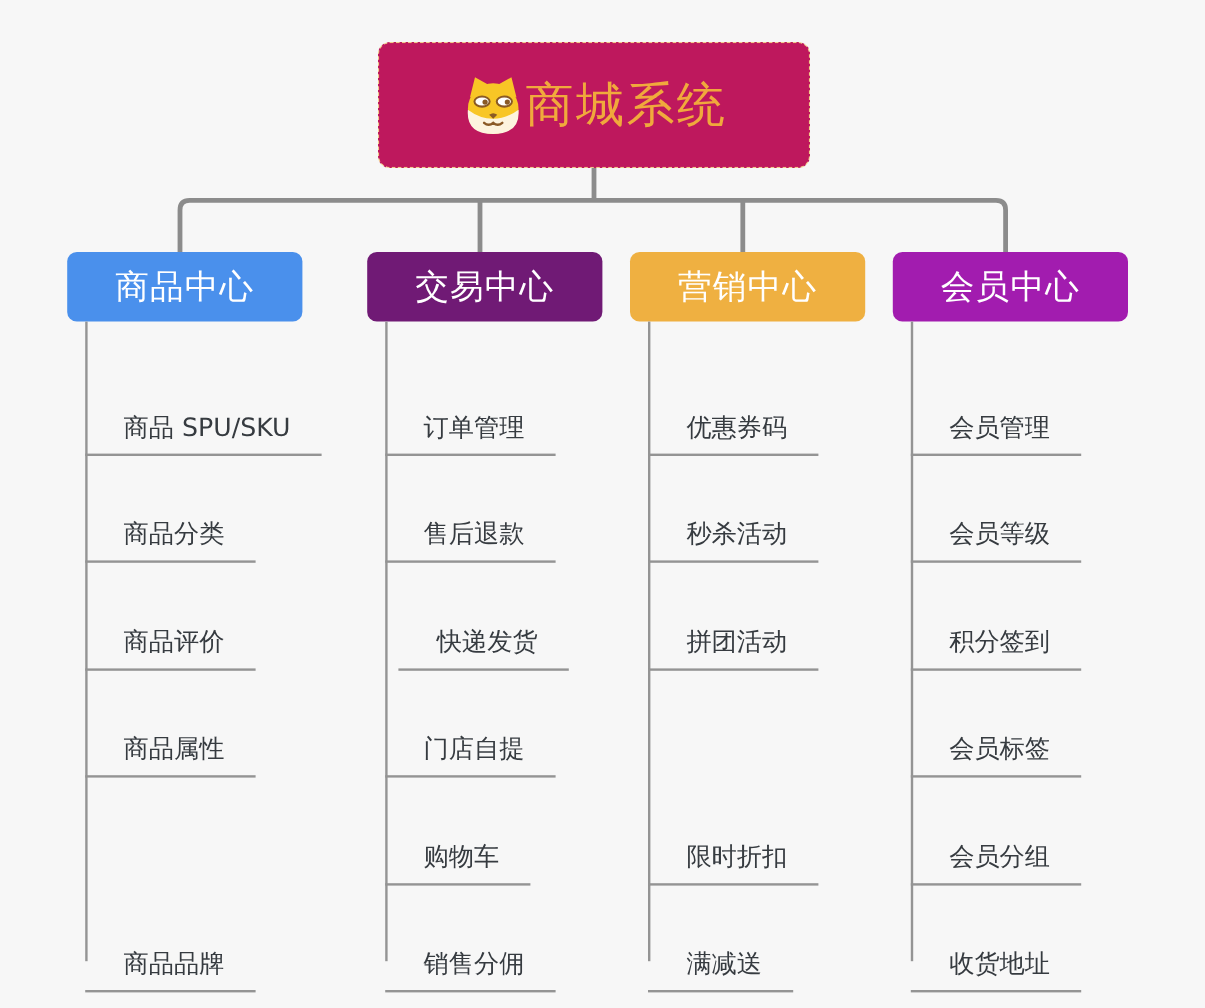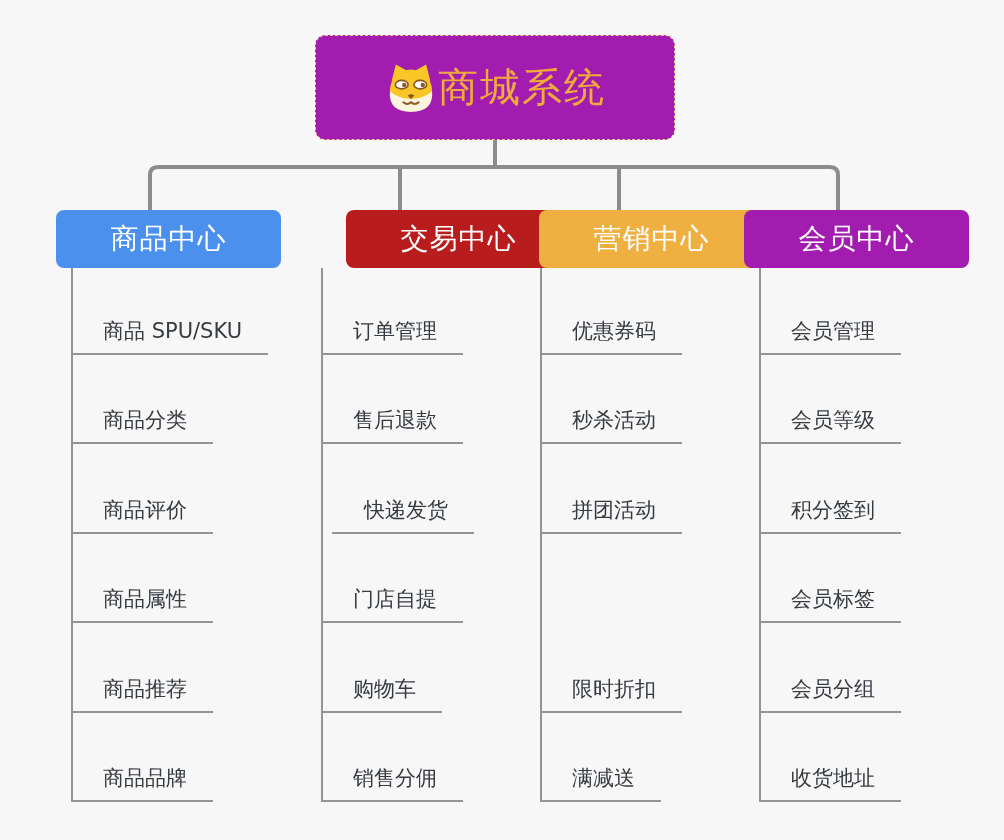--- a/index.html
+++ b/index.html
@@ -7,50 +7,50 @@
     width:1004px;height:840px;
     background:#F7F7F7;
     font-family:"DejaVu Sans","Liberation Sans",sans-serif;
     position:relative;overflow:hidden;
   }
   .stage{position:absolute;left:0;top:0;width:1004px;height:840px;}
 
   
   .root-node{
     position:absolute;left:315px;top:35px;width:360px;height:105px;
-    background:#a21caf;border:1px dashed #F2CB8A;border-radius:10px;
+    background:#be185d;border:1px dashed #F2CB8A;border-radius:10px;
     box-sizing:border-box;
     display:flex;align-items:center;justify-content:center;gap:0;
   }
   .root-title{font-size:40px;letter-spacing:2px;}
 
   
   .connectors{position:absolute;left:0;top:0;width:1004px;height:840px;pointer-events:none;}
 
   
   .branch-node{
-    position:absolute;top:210px;width:225px;height:58px;
+    position:absolute;top:210px;width:196px;height:58px;
     border-radius:8px;color:#FFFFFF;font-size:28px;letter-spacing:1px;
     display:flex;align-items:center;justify-content:center;
   }
   .bx0{left:56px}.bx1{left:306px}.bx2{left:525px}.bx3{left:744px}
 
   
   .branch-line{
     position:absolute;top:268px;width:2px;height:533px;background:#949494;
   }
   .lx0{left:71px}.lx1{left:321px}.lx2{left:540px}.lx3{left:759px}
 
   
   .leaf{
     position:absolute;height:44px;box-sizing:border-box;
     border-bottom:2px solid #949494;
     padding:0 26px 8px 32px;
     display:flex;align-items:flex-end;
-    font-size:21px;color:#363B40;white-space:nowrap;
+    font-size:21px;color:#363B40;white-space:nowrap;margin-top:25px;
   }
   .r0{top:311px}.r1{top:400px}.r2{top:490px}.r3{top:579px}.r4{top:669px}.r5{top:758px}
 </style>
 </head>
 <body style="background: rgb(247, 247, 247);">
 
 <div class="stage">
 
   <svg class="connectors" viewBox="0 0 1004 840" xmlns="http://www.w3.org/2000/svg">
     <g stroke="#8C8C8C" stroke-width="4" fill="none">
@@ -76,33 +76,32 @@
     </svg>
     <span class="root-title" style="color: rgb(240, 169, 60);">商城系统</span>
   </div>
 
   <div class="branch-node bx0" style="background: rgb(74, 144, 236);">商品中心</div>
   <div class="branch-line lx0"></div>
   <div class="leaf lx0 r0" style="left:71px">商品 SPU/SKU</div>
   <div class="leaf r1" style="left:71px">商品分类</div>
   <div class="leaf r3" style="left:71px">商品属性</div>
   <div class="leaf r2" style="left:71px">商品评价</div>
-  <div class="leaf r4" style="left:71px">商品推荐</div>
   <div class="leaf r5" style="left:71px">商品品牌</div>
 
-  <div class="branch-node bx1" style="background: #b91c1c; margin-left: 40px;">交易中心</div>
+  <div class="branch-node bx1" style="background: #701a75;">交易中心</div>
   <div class="branch-line lx1"></div>
   <div class="leaf r0" style="left:321px">订单管理</div>
   <div class="leaf r1" style="left:321px">售后退款</div>
   <div class="leaf r2" style="left:332px">快递发货</div>
   <div class="leaf r3" style="left:321px">门店自提</div>
   <div class="leaf r4" style="left:321px">购物车</div>
   <div class="leaf r5" style="left:321px">销售分佣</div>
 
-  <div class="branch-node bx2" style="background: rgb(239, 176, 65); margin-left: 14px;">营销中心</div>
+  <div class="branch-node bx2" style="background: rgb(239, 176, 65);">营销中心</div>
   <div class="branch-line lx2"></div>
   <div class="leaf r0" style="left:540px">优惠券码</div>
   <div class="leaf r1" style="left:540px">秒杀活动</div>
   <div class="leaf r2" style="left:540px">拼团活动</div>
   <div class="leaf r4" style="left:540px">限时折扣</div>
   <div class="leaf r5" style="left:540px">满减送</div>
 
   <div class="branch-node bx3" style="background: #a21caf;">会员中心</div>
   <div class="branch-line lx3"></div>
   <div class="leaf r0" style="left:759px">会员管理</div>

